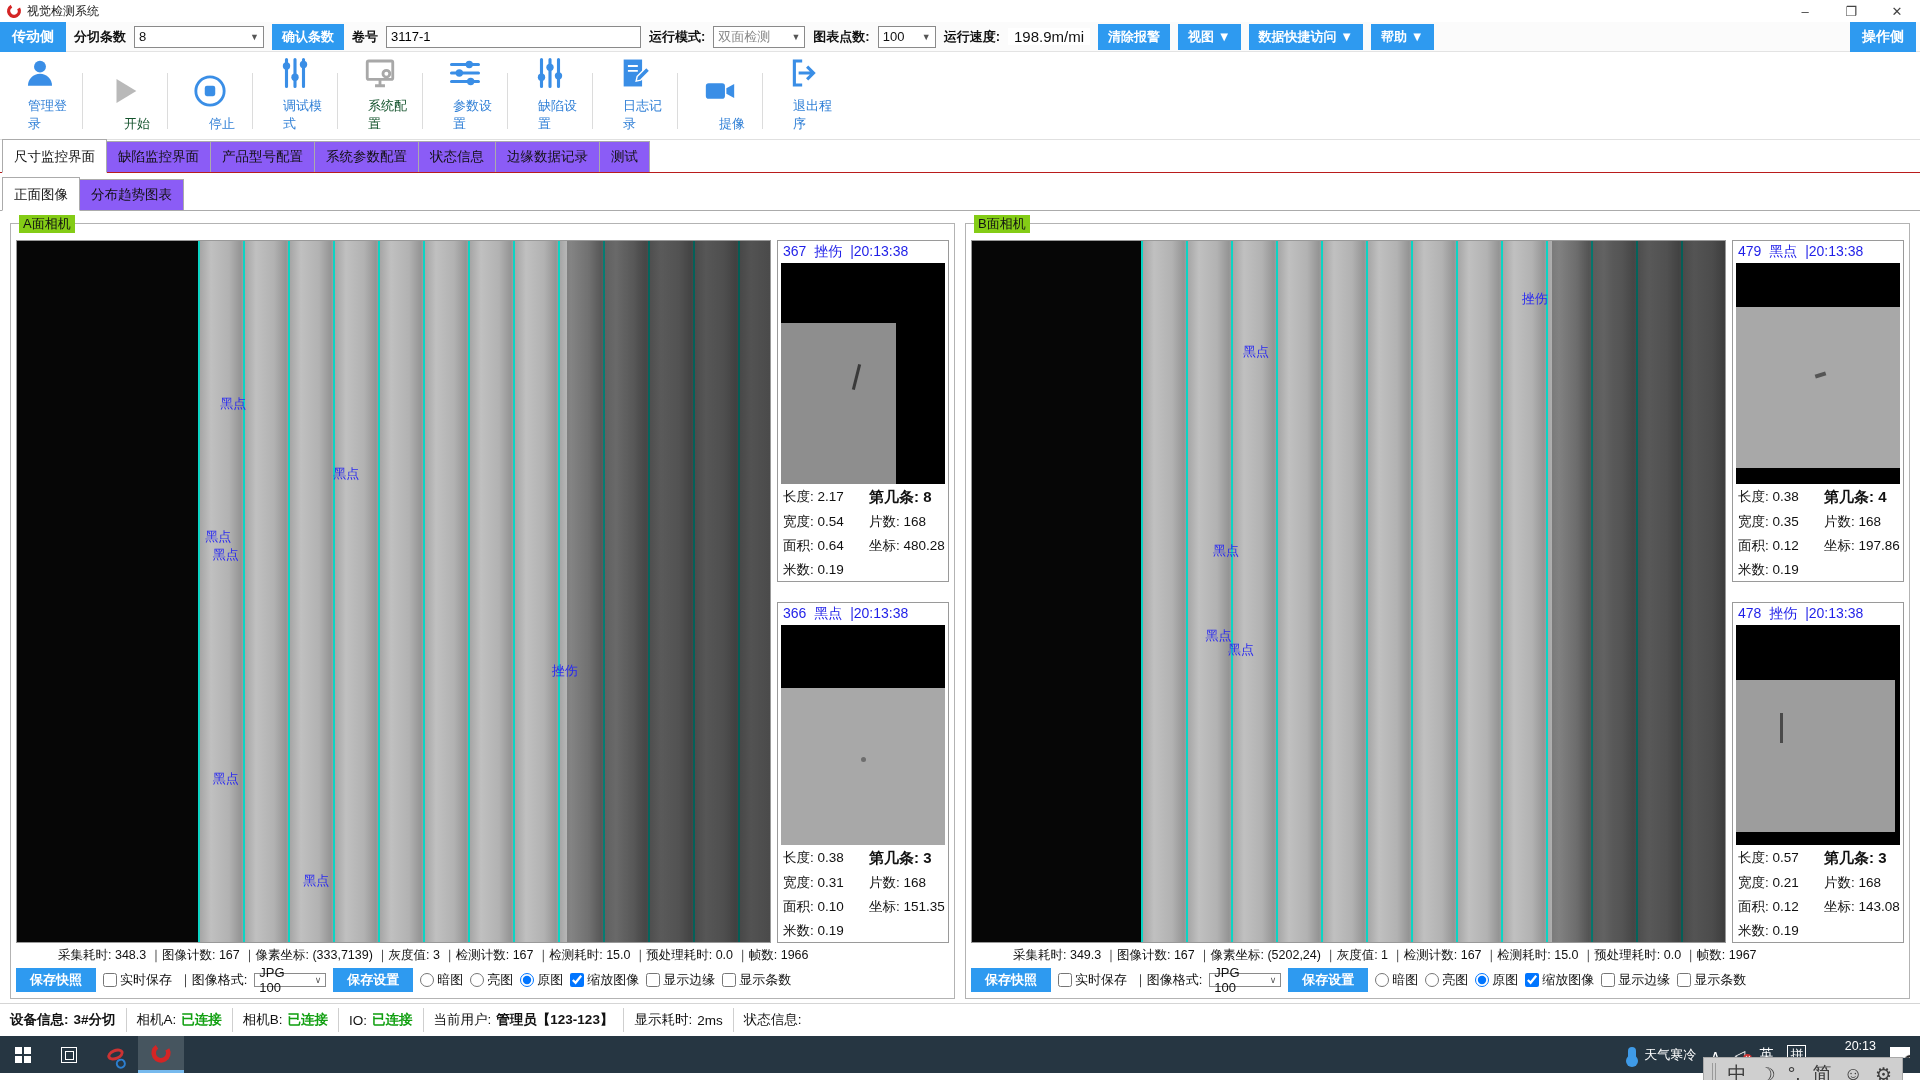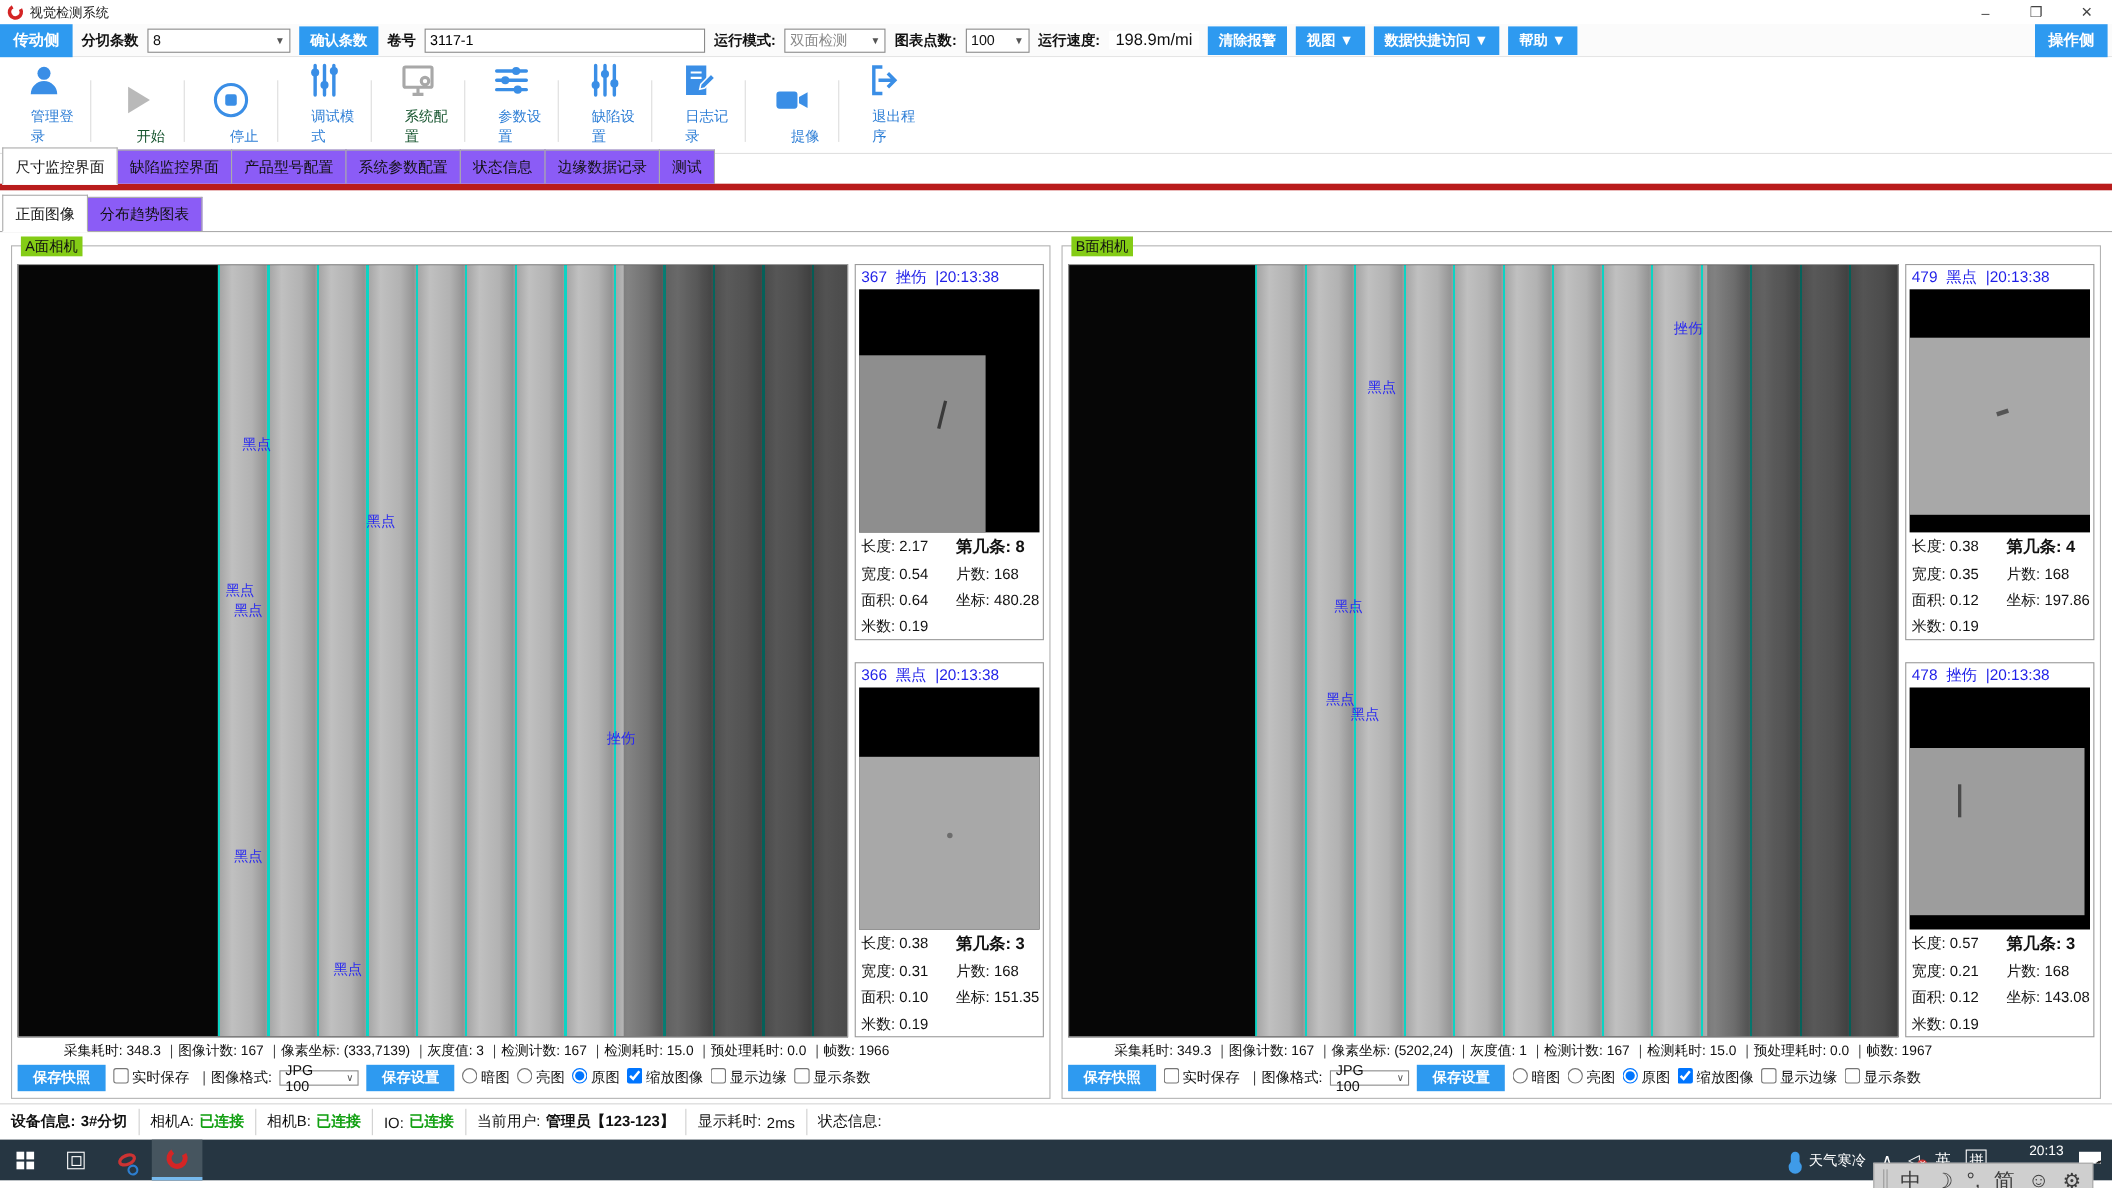--- a/index.html
+++ b/index.html
@@ -32,21 +32,21 @@
   .iconbar { height:88px; background:#fff; border-bottom:1px solid #e0e0e0; display:flex;
     align-items:flex-end; padding:0 4px 6px 4px; }
   .icon-item { width:72px; display:flex; flex-direction:column; align-items:center; gap:4px; cursor:pointer; }
   .icon-item svg { width:34px; height:34px; }
   .icon-item .ic-lbl { font-size:13px;margin-left:24px; }
   .ic-blue { color:#2f7fd6; }
   .ic-dark { color:#14532d;font-family:Liberation Serif, serif; }
   .icon-sep { width:1px; height:56px; background:#dcdcdc; margin:0 6px 4px 6px; }
 
   
-  .tabs { display:flex; align-items:flex-end; padding-left:2px; border-bottom:6px solid #b91c1c;
+  .tabs { display:flex; align-items:flex-end; padding-left:2px; border-bottom:1px solid #b91c1c;
     background:#fff; height:33px; }
   .tab { padding:6px 11px; background:#8b5cf6; border:1px solid #ababab; border-bottom:none;
     margin-right:-1px; font-size:13.5px; position:relative; cursor:pointer; }
   .tab.active { background:#fff; padding-top:8px; z-index:2; margin-bottom:-1px; border-bottom:1px solid #fff; }
   .subtabs { height:31px; margin-top:7px; border-bottom:1px solid #ababab; }
 
   
   .content { position:relative; height:792px; padding:12px 10px 4px 10px; display:flex; gap:10px; }
   .groupbox { position:relative; border:1px solid #b3b3b3; flex:1; padding:16px 5px 4px 5px;
     display:flex; flex-direction:column; }
@@ -82,21 +82,21 @@
   .thumb-b1 .mark { left:27%; top:40%; width:3px; height:30px; background:#4a4a4a; }
   .defect-stats { display:grid; grid-template-columns:86px 1fr; padding:4px 2px 0 2px;
     row-gap:6px; font-size:13.5px; }
   .srow { white-space:nowrap; }
   .srow.big { font-size:15px; font-weight:bold; }
 
   
   .gb-stats { font-size:12.5px; padding:4px 2px 2px 2px; white-space:nowrap; overflow:hidden;margin-left:40px; }
   .gb-controls { display:flex; align-items:center; gap:7px; padding:2px 0 2px 0; font-size:13px; }
   .gb-controls .btn-blue { height:24px; padding:2px 14px; }
-  .chk, .rad { display:inline-flex; gap:3px; white-space:nowrap; }
+  .chk, .rad { display:inline-flex; align-items:center; gap:3px; white-space:nowrap; }
   input[type=checkbox], input[type=radio] { width:14px; height:14px; margin:0; }
   .fmt-combo { width:72px; height:14px; }
 
   
   .ime-bar { position:absolute; left:1703px; top:846px; width:200px; height:34px; background:#cfcfcf;
     border:1px solid #a8a8a8; display:flex; align-items:center; gap:12px; padding:0 10px 0 8px;
     color:#3c3c3c; font-size:19px; z-index:30; }
   .ime-handle { width:5px; height:22px; border-left:1px solid #9a9a9a; border-right:1px solid #9a9a9a; }
 
   

